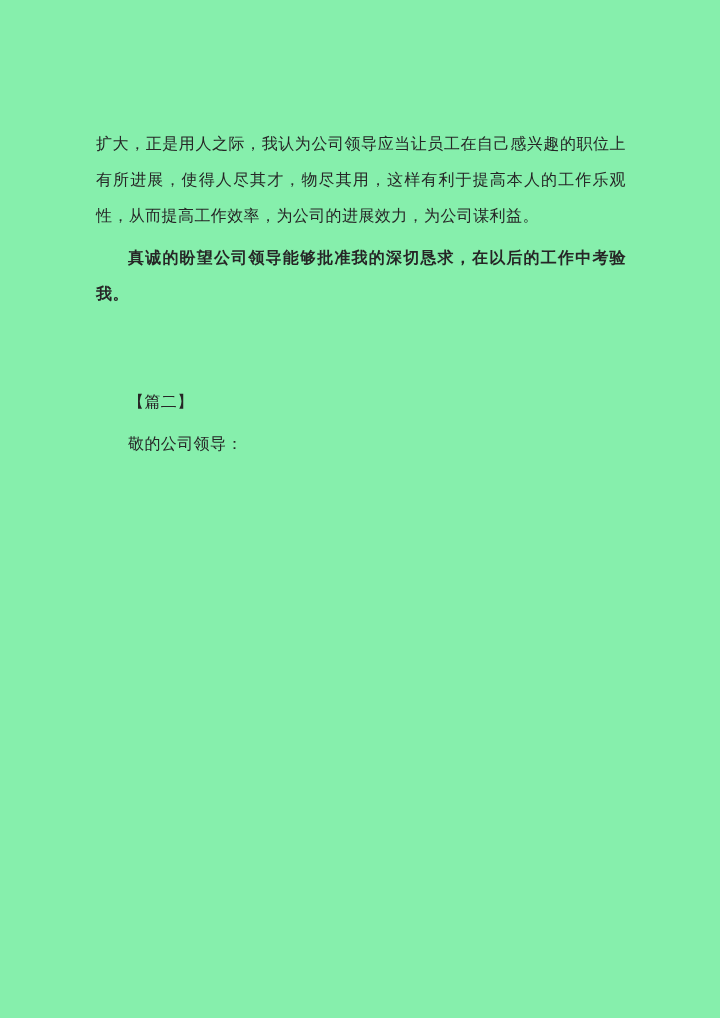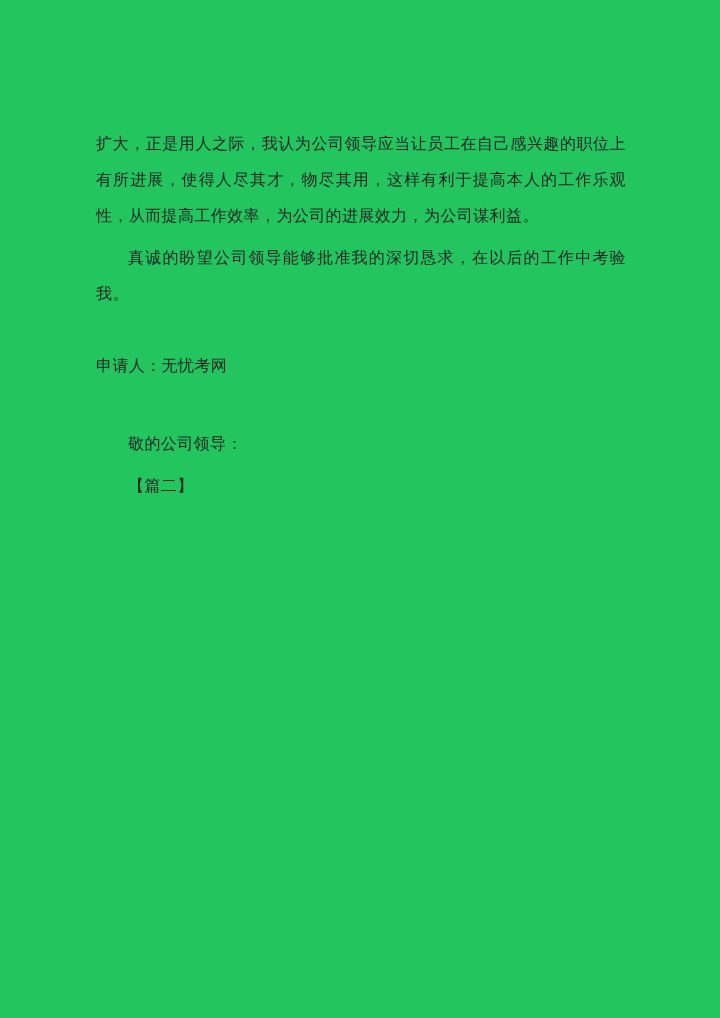--- a/index.html
+++ b/index.html
@@ -11,59 +11,59 @@
     width: 720px;
     height: 1018px;
     overflow: hidden;
     font-family: "DejaVu Serif", "Liberation Serif", serif;
   }
   .page {
     box-sizing: border-box;
     width: 720px;
     height: 1018px;
     padding: 126px 94px 0 96px;
-    background: #22c55e;
+    background: #86efac;
     color: #262626;
     font-size: 16px;
     line-height: 36px;
     letter-spacing: 0.4px;
   }
   .page p {
     margin: 0 0 6px 0;
   }
   .just {
     text-align: justify;
   }
   .indent {
     text-indent: 2em;
   }
   .nogap {
     margin-bottom: 0 !important;
+    font-weight: bold;
   }
   .spacer {
     height: 36px;
   }
 </style>
 </head>
 <body>
 
 <div class="page">
 
   <p class="just">扩大，正是用人之际，我认为公司领导应当让员工在自己感兴趣的职位上有所进展，使得人尽其才，物尽其用，这样有利于提高本人的工作乐观性，从而提高工作效率，为公司的进展效力，为公司谋利益。</p>
 
 
   <p class="just indent nogap">真诚的盼望公司领导能够批准我的深切恳求，在以后的工作中考验我。</p>
 
 
 
   <div class="spacer"></div>
 
-  <p>申请人：无忧考网</p>
 
 
   <div class="spacer"></div>
 
+  <p class="indent">【篇二】</p>
+
   <p class="indent">敬的公司领导：</p>
-
-  <p class="indent">【篇二】</p>
 
 
 </div>
 
 </body></html>

